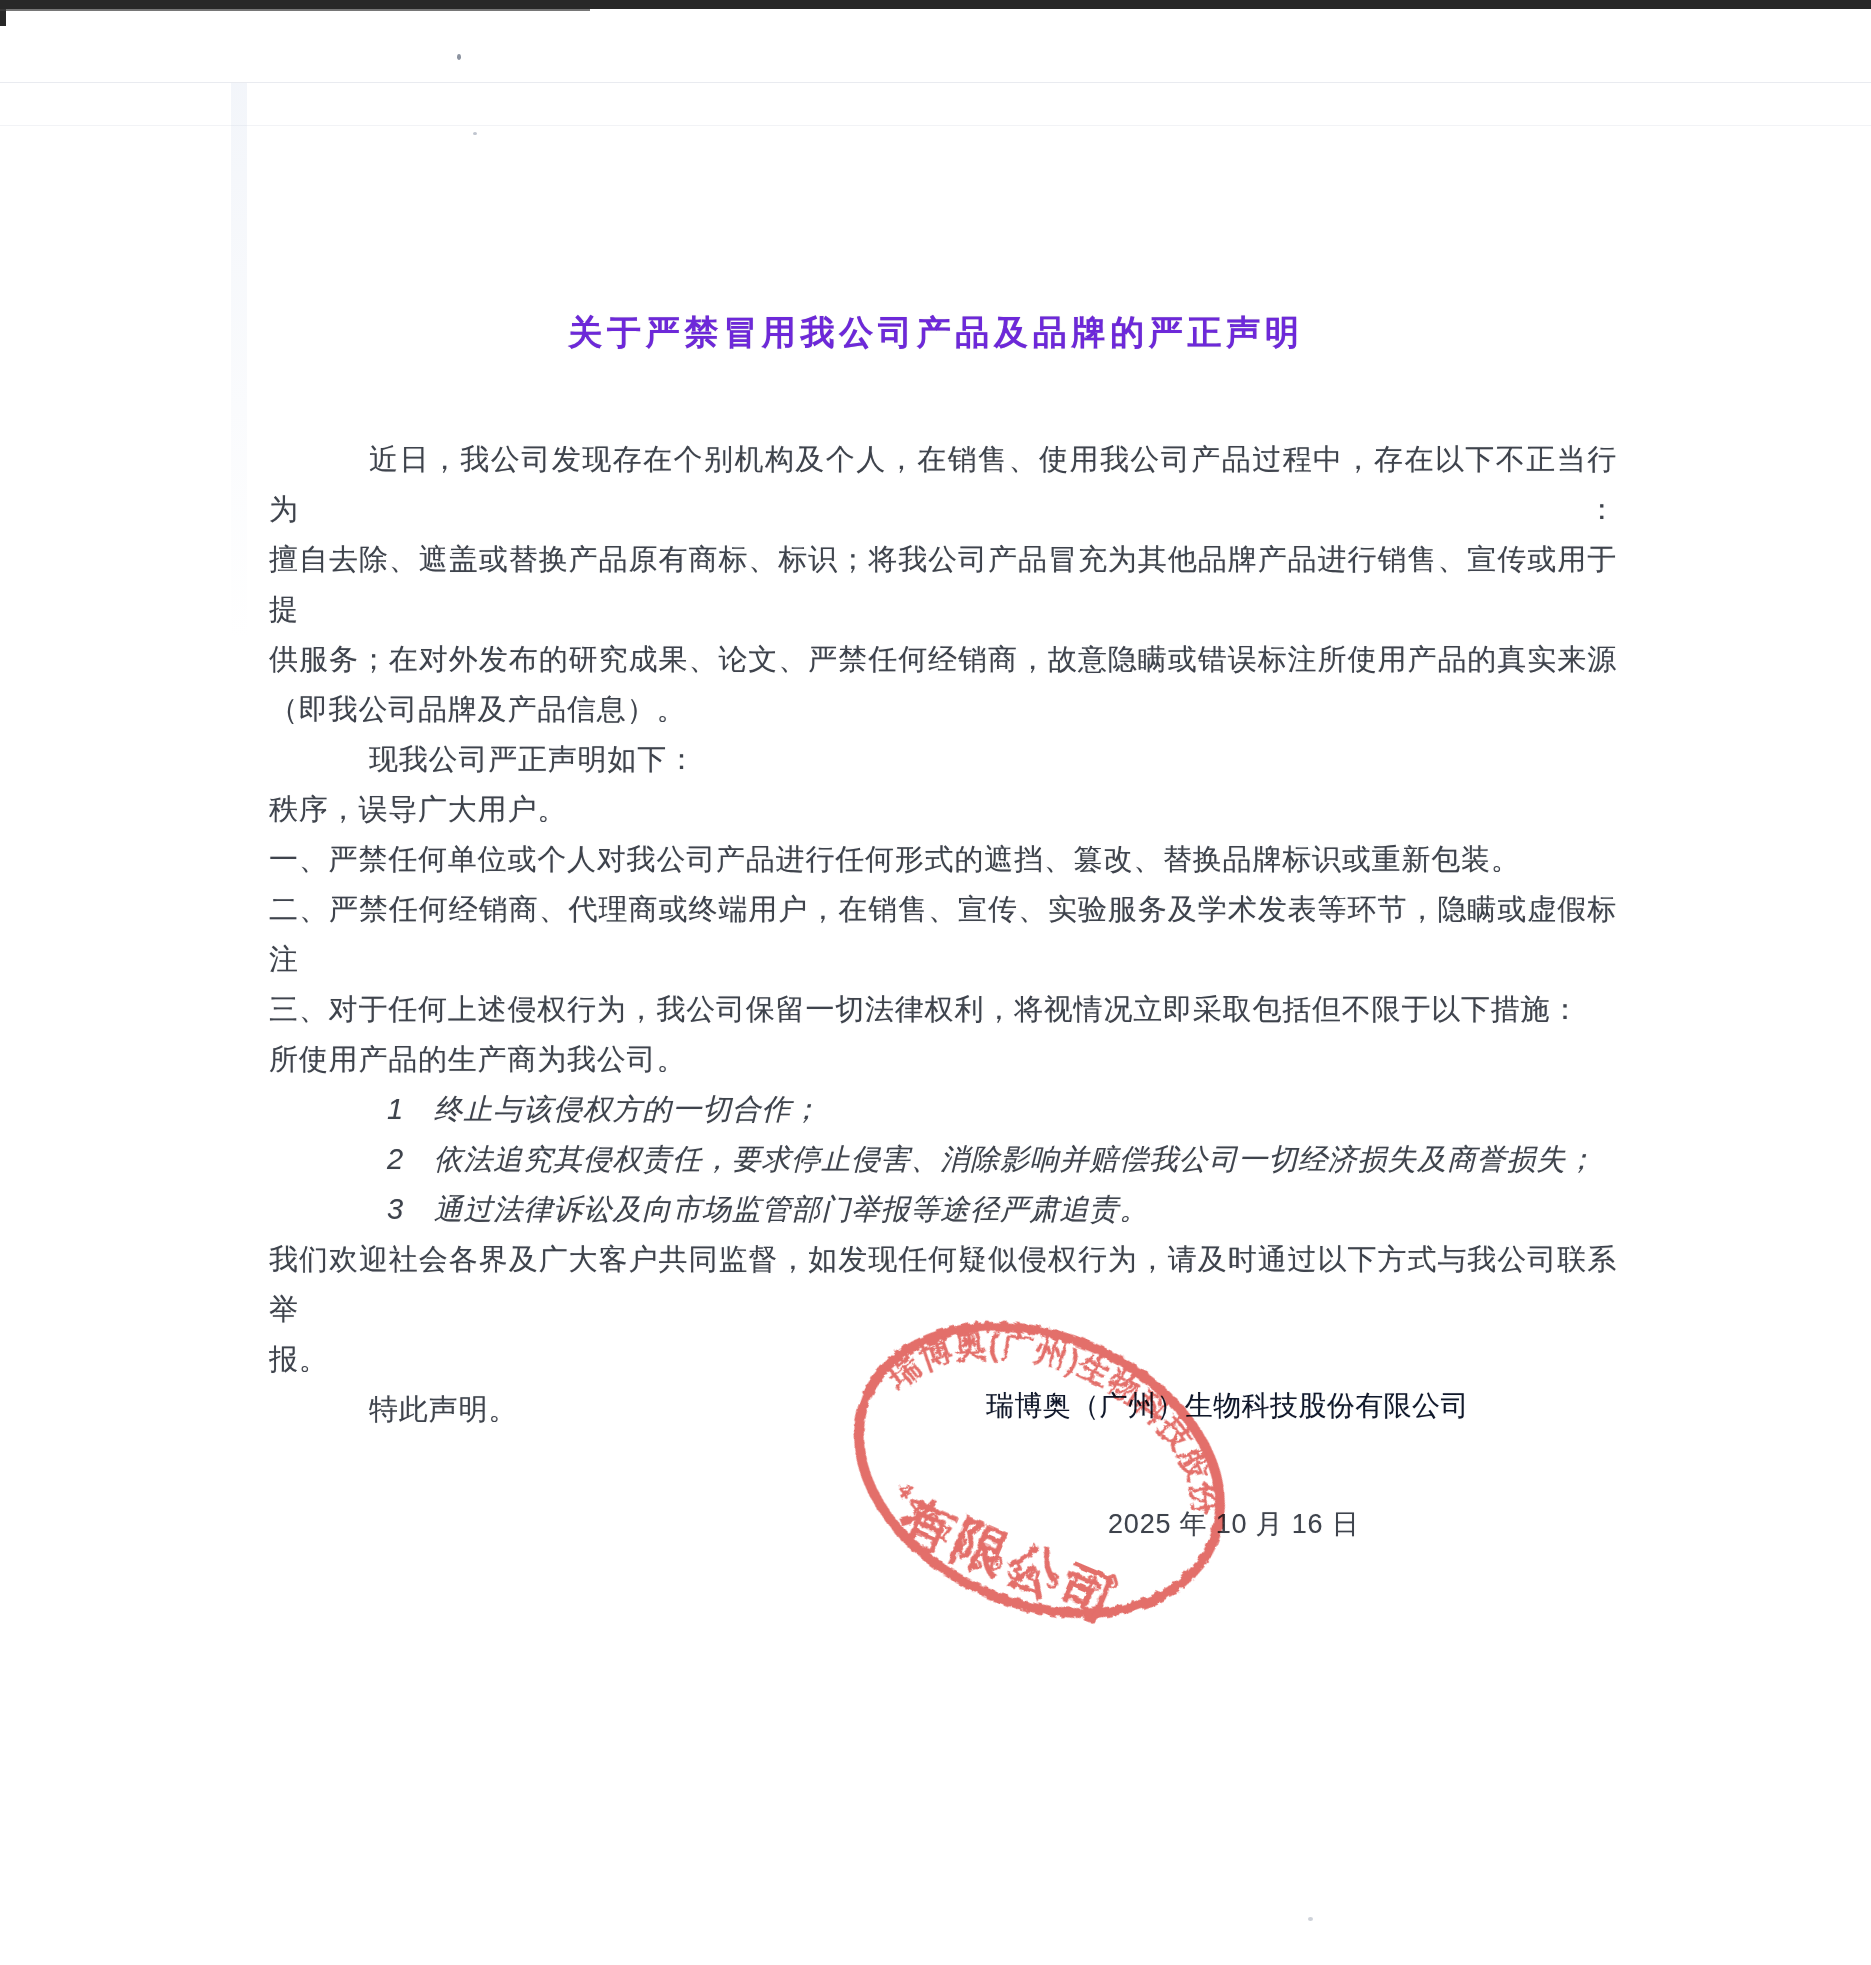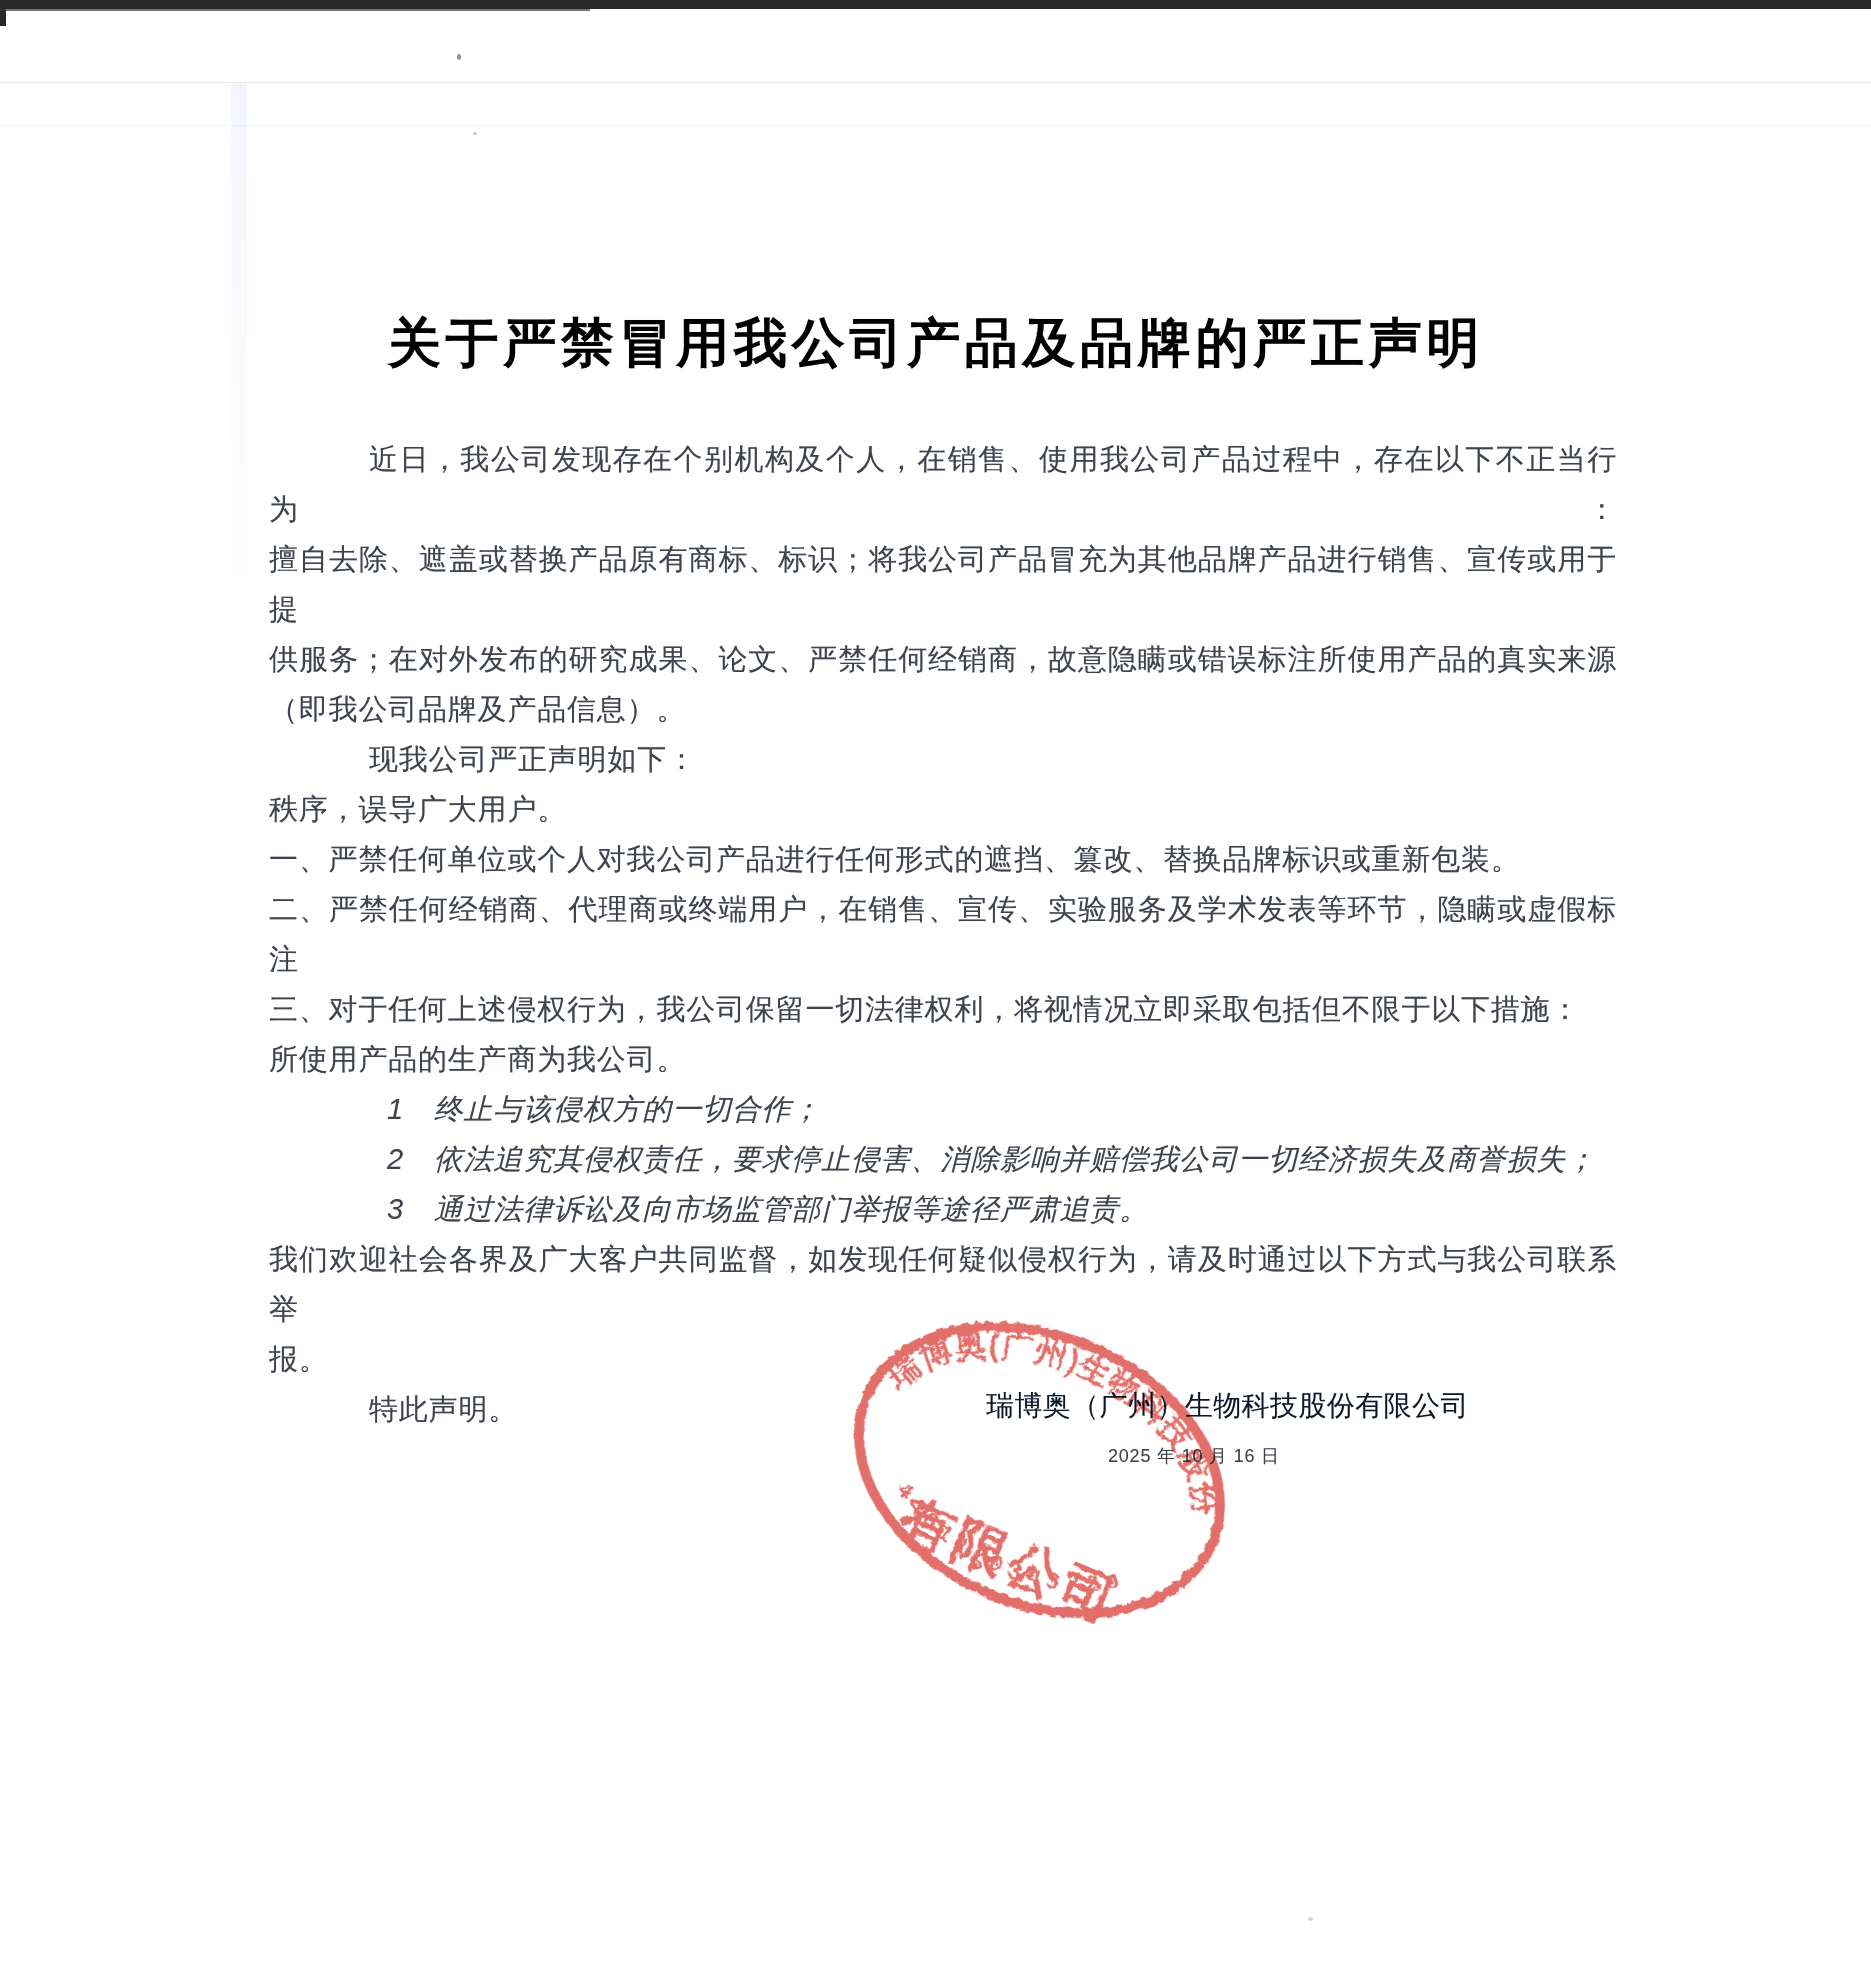--- a/index.html
+++ b/index.html
@@ -38,23 +38,23 @@
     background: linear-gradient(to bottom, rgba(200,212,233,0.22), rgba(200,212,233,0));
   }
   .speck-1 { position: absolute; left: 457px; top: 54px; width: 3.5px; height: 5.5px; background:#8c93a0; border-radius:50%; }
   .speck-2 { position: absolute; left: 473px; top: 132px; width: 3.9px; height: 3.1px; background:#c0c5cf; border-radius:50%; }
   .speck-3 { position: absolute; left: 1308px; top: 1917px; width: 5.1px; height: 4.3px; background:#b9bfc9; border-radius:50%; opacity:.7; }
 
   
   .doc-title {
     position: absolute; left: 0; top: 314px; width: 100%;
     text-align: center;
-    font-size: 53px; line-height: 1.1; font-weight: 700;
+    font-size: 34px; line-height: 1.1; font-weight: 700;
     letter-spacing: 4.7px;
-    color: #000000;
+    color: #6d28d9;
     text-shadow: 0 0 0.8px rgba(53,59,69,0.35);
   }
   .body-text {
     position: absolute; left: 269px; top: 434px; width: 1348px;
     color: #3e434c;
     text-shadow: 0 0 0.8px rgba(62,67,76,0.30);
   }
   .line {
     font-size: 29px; line-height: 50px; letter-spacing: 0.8px;
     white-space: normal;
@@ -63,22 +63,22 @@
   .line.para { text-indent: 100px; }
   .line.sub  { text-indent: 118px; font-style: italic; }
 
   .sig-company {
     position: absolute; left: 986px; top: 1387px;
     font-size: 28px; line-height: 37px; letter-spacing: 0.4px;
     color: #0f172a;
     text-shadow: 0 0 0.8px rgba(62,67,76,0.30);
   }
   .sig-date {
-    position: absolute; left: 1108px; top: 1438px;
-    font-size: 18px; line-height: 37px; letter-spacing: 0.8px;
+    position: absolute; left: 1108px; top: 1506px;
+    font-size: 27px; line-height: 37px; letter-spacing: 0.8px;
     color: #3e434c;
     text-shadow: 0 0 0.8px rgba(62,67,76,0.30);
   }
 
   
   .seal {
     position: absolute; left: 831px; top: 1305px; width: 417px; height: 330px;
     mix-blend-mode: multiply;
     opacity: 0.82;
   }

